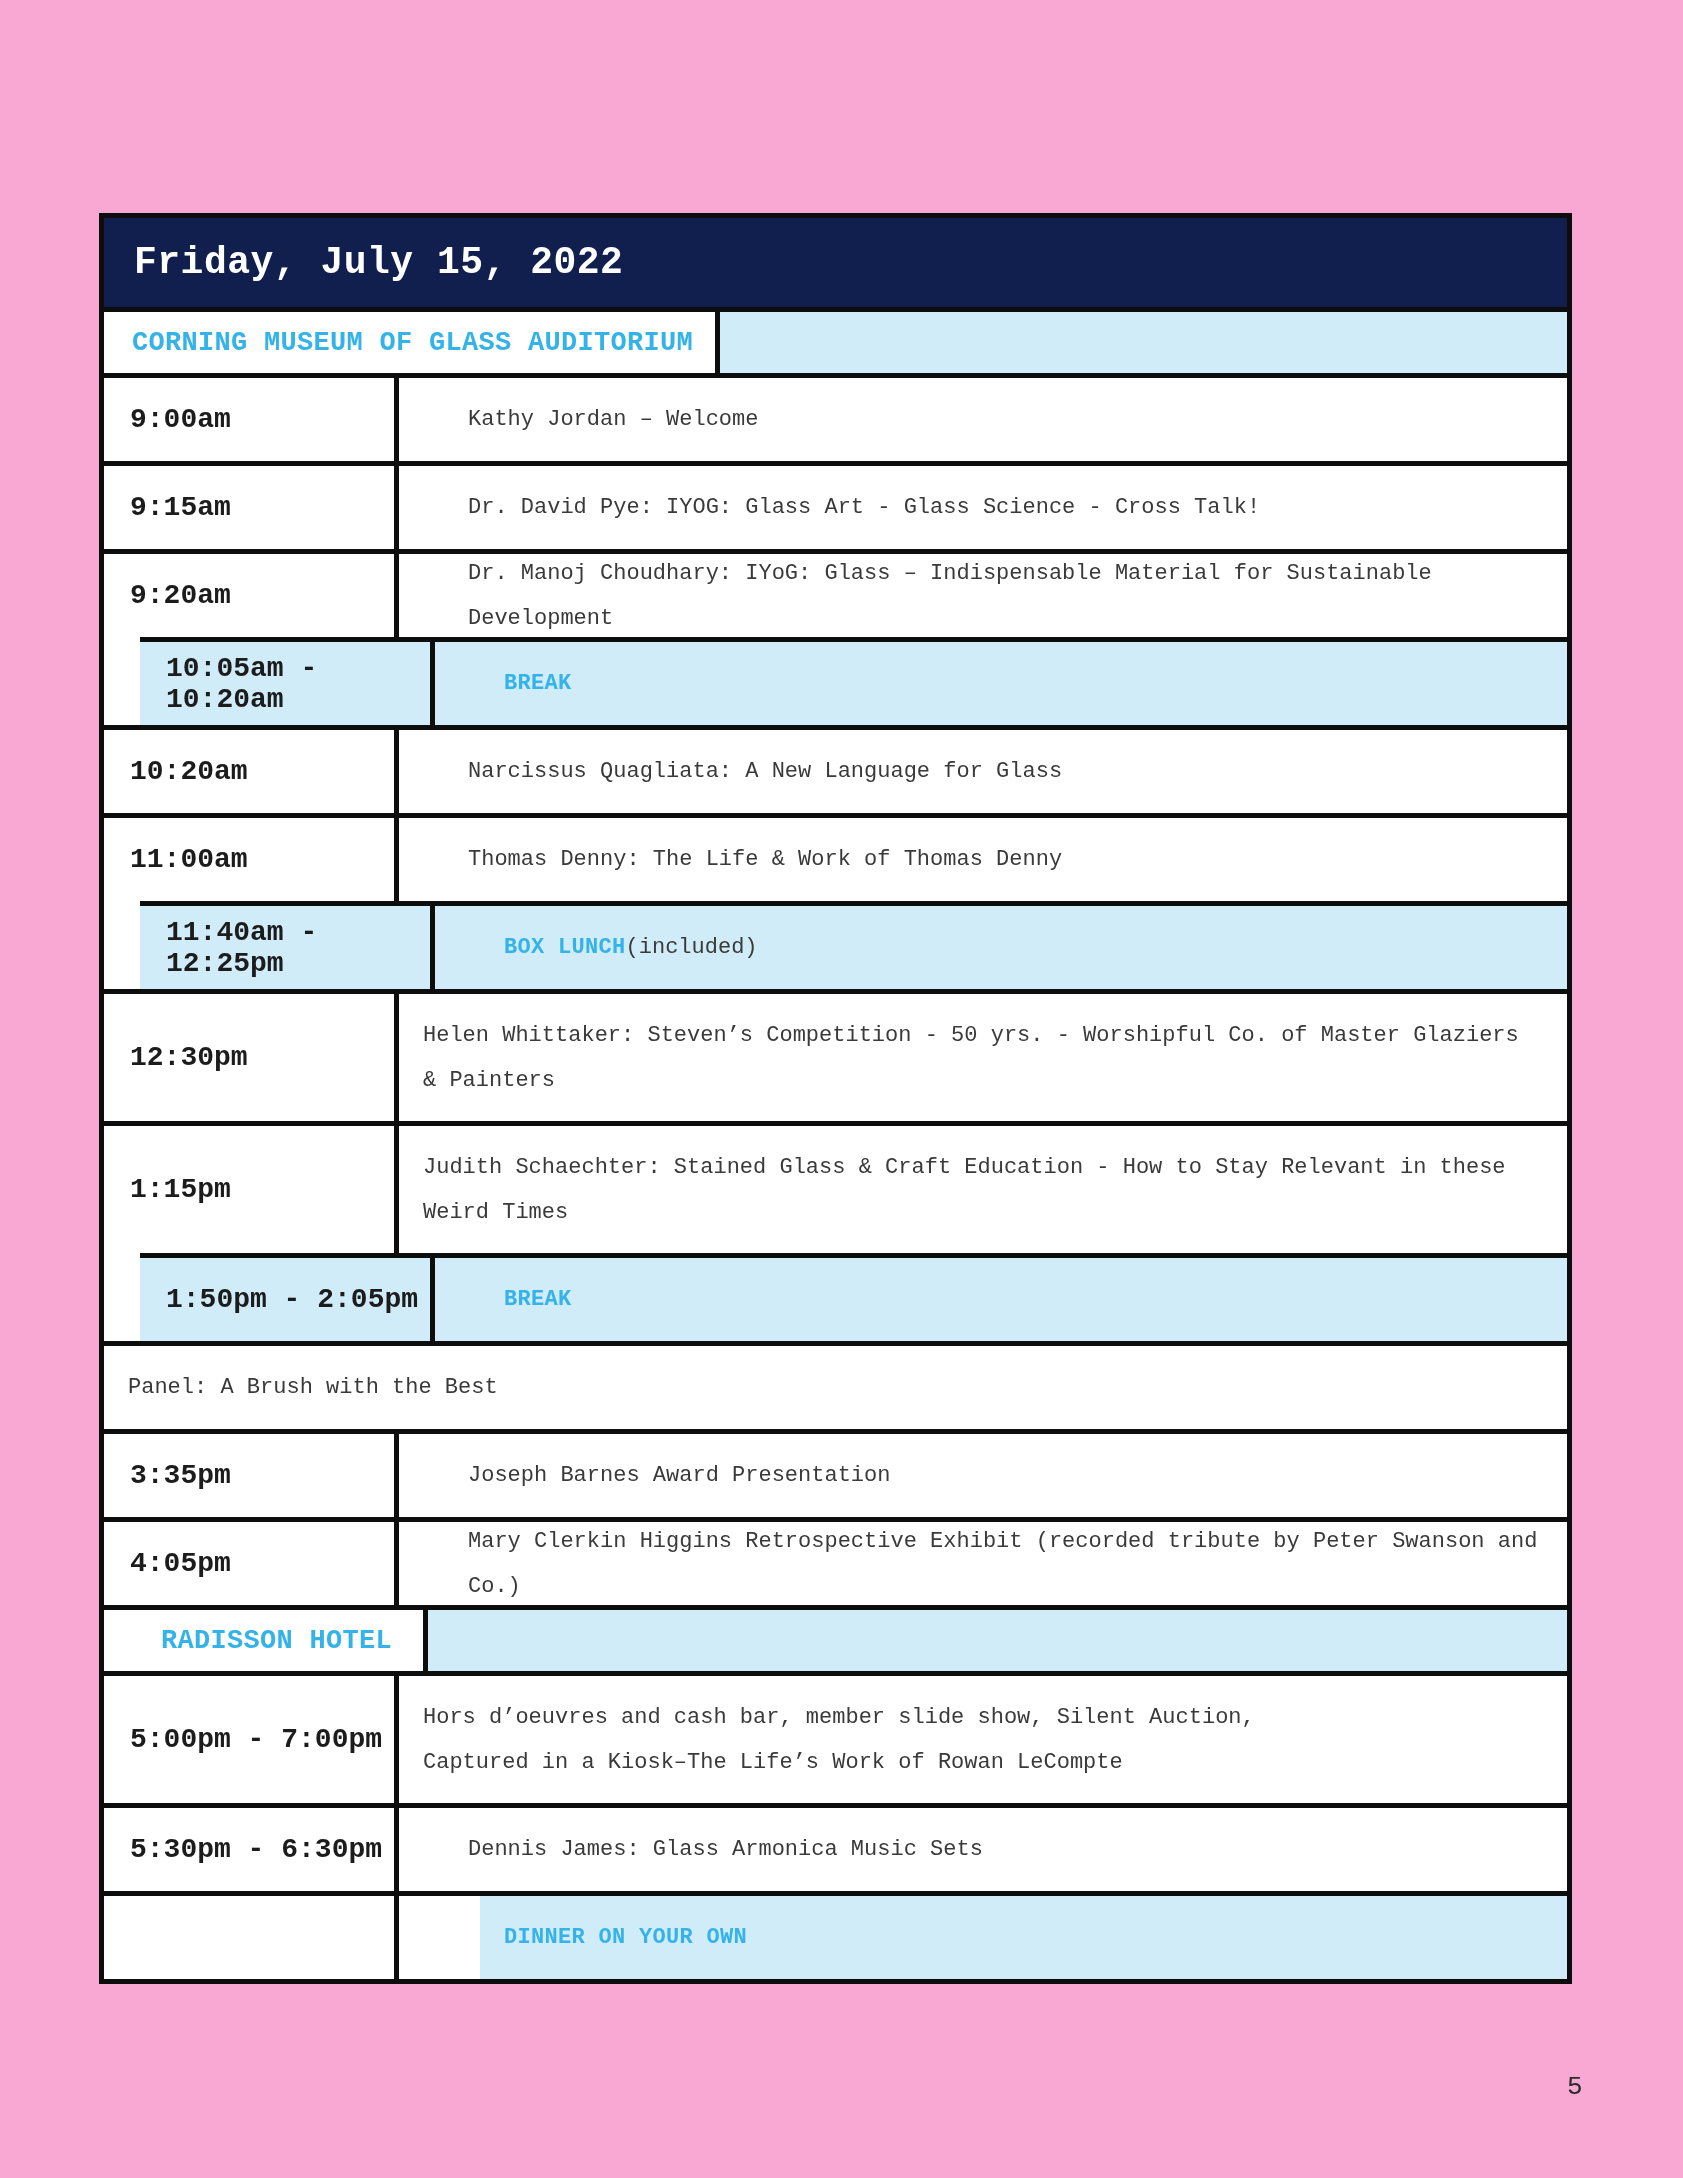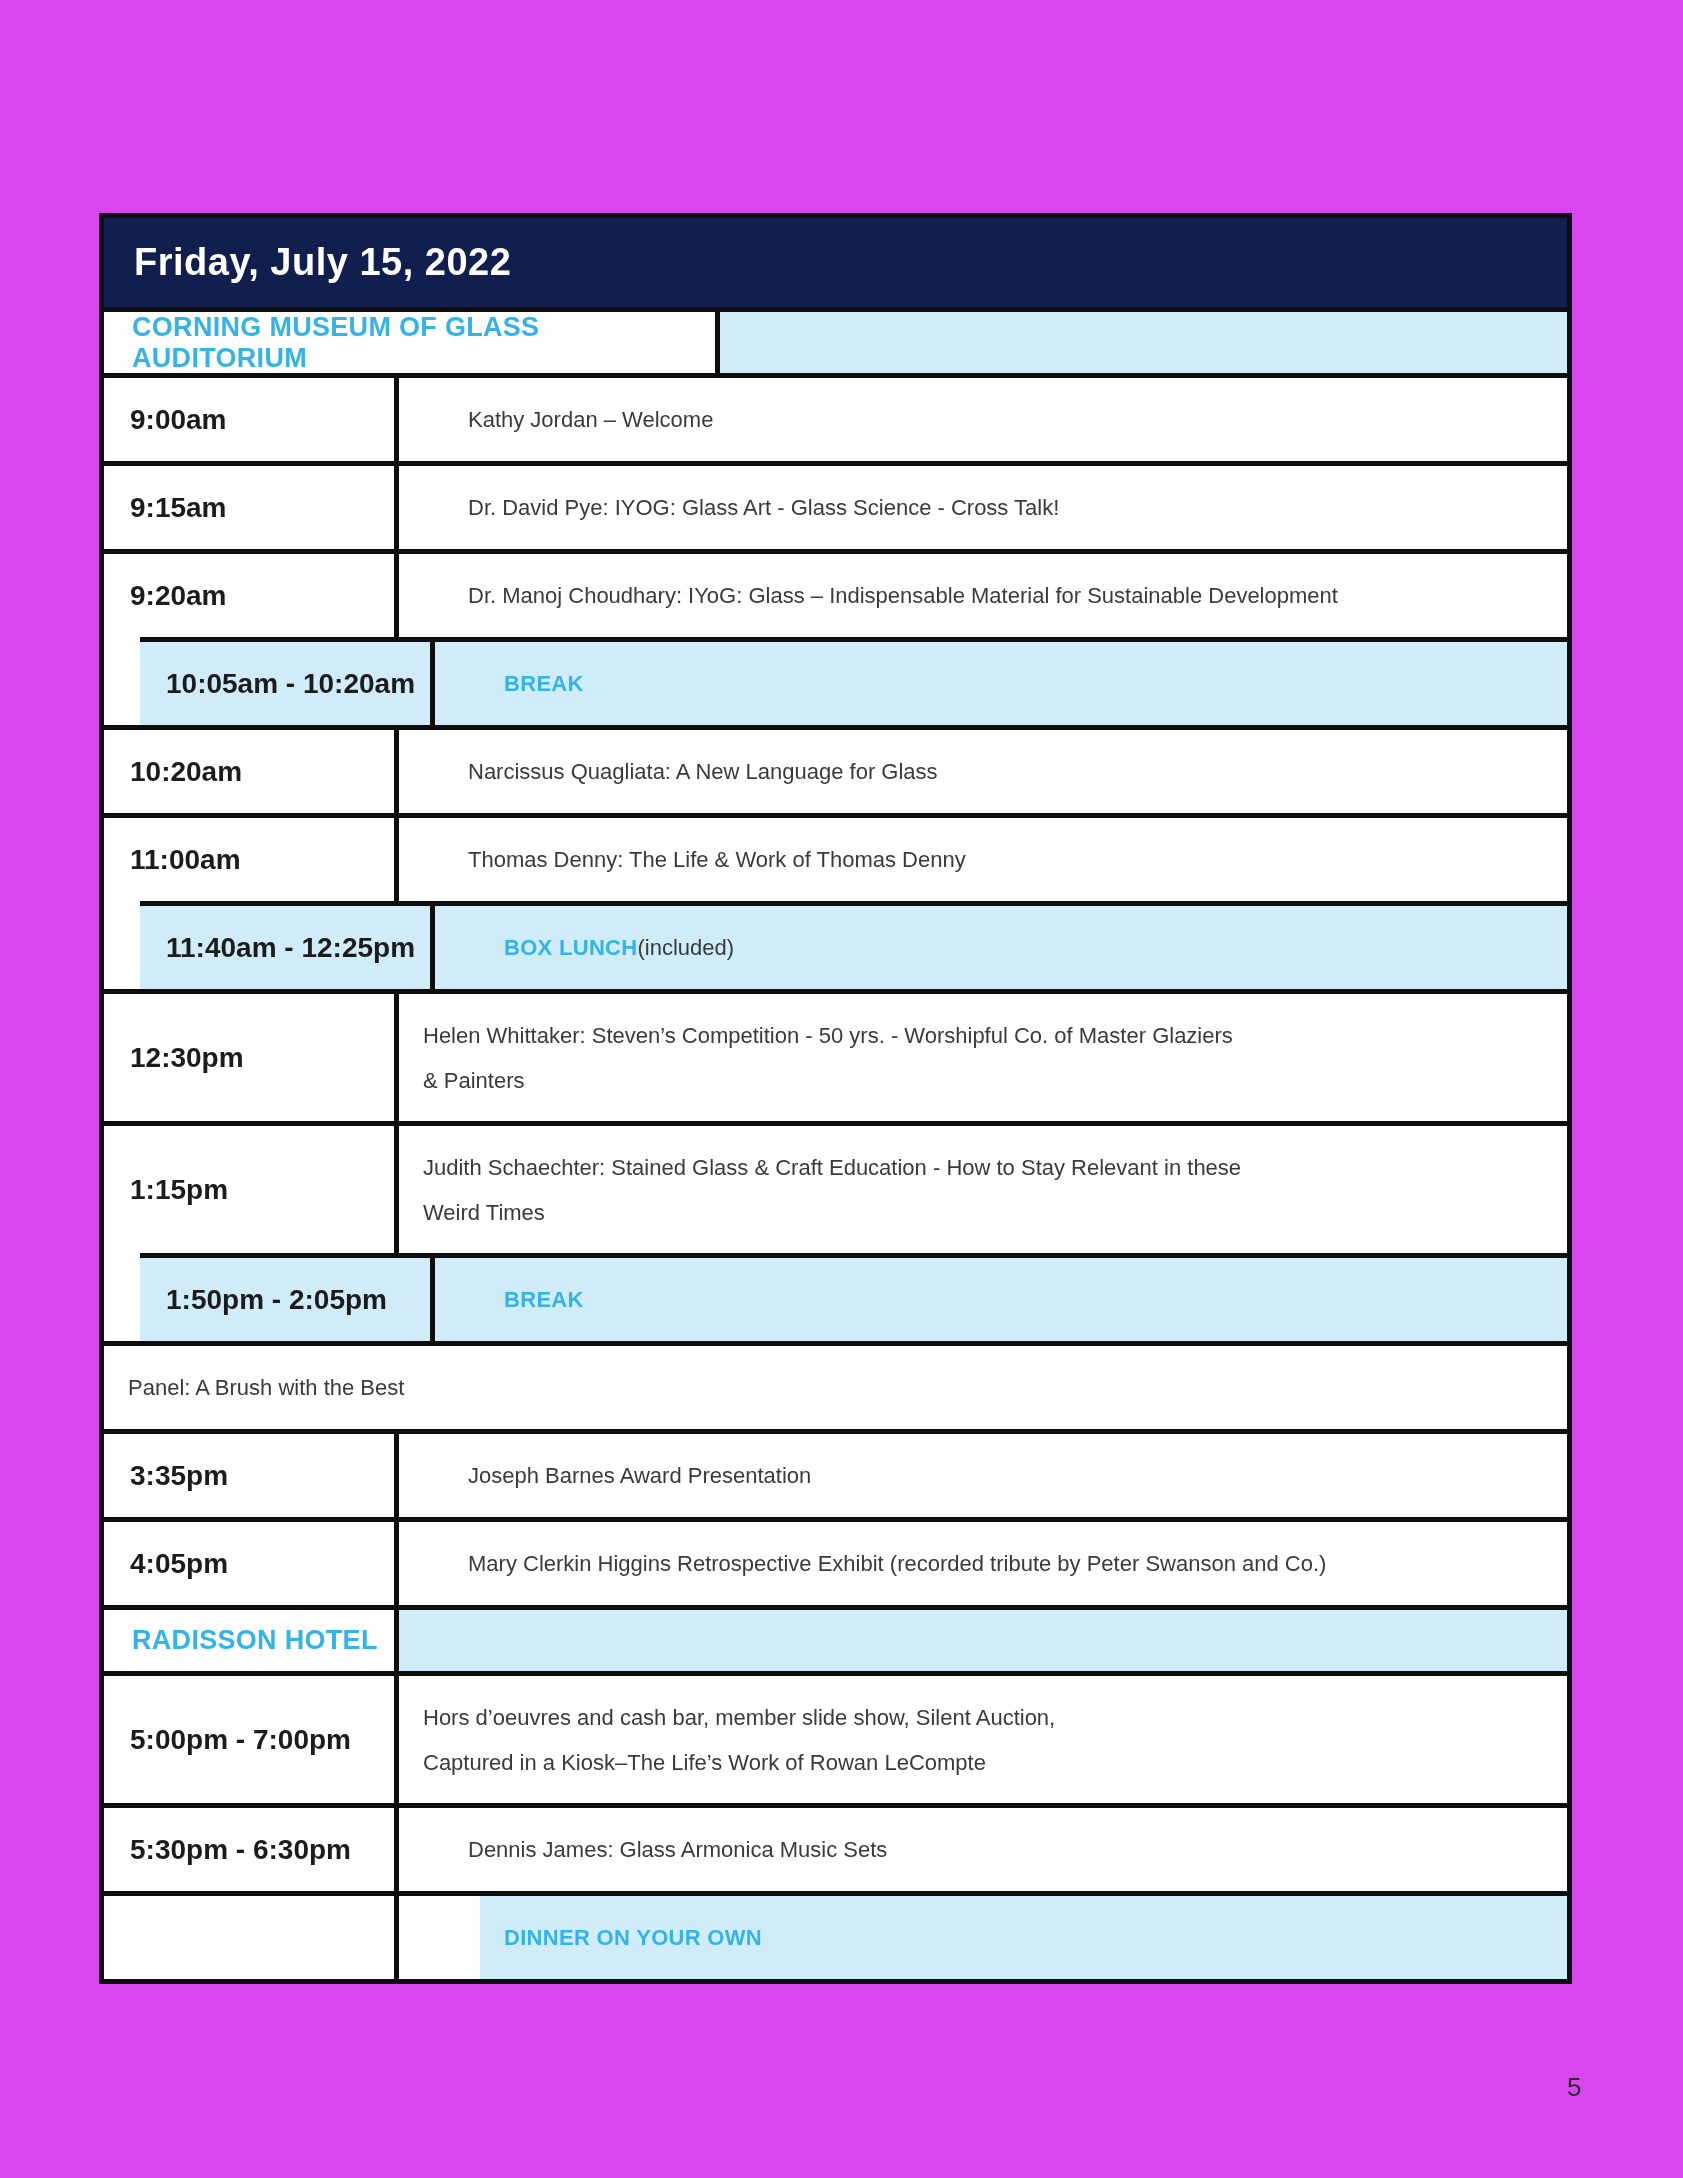--- a/index.html
+++ b/index.html
@@ -4,22 +4,22 @@
 <style>
   html, body {
     margin: 0;
     padding: 0;
     background: #ffffff;
   }
   .page {
     position: relative;
     width: 1683px;
     height: 2178px;
-    background: #d946ef;
-    font-family: Liberation Sans, sans-serif;
+    background: #f9a8d4;
+    font-family: Liberation Mono, monospace;
     overflow: hidden;
   }
   .schedule-table {
     position: absolute;
     left: 99px;
     top: 213px;
     width: 1463px; 
     border: 5px solid #0d0d0d;
     background: #ffffff;
   }
@@ -50,21 +50,21 @@
     display: flex;
     align-items: center;
     padding-left: 28px;
     box-sizing: border-box;
     background: #ffffff;
     color: #35b3e8;
     font-size: 27px;
     font-weight: bold;
     letter-spacing: 0.3px;
   }
-  .venue-cell.narrow { width: 295px; }
+  .venue-cell.narrow { width: 295px; margin-left: 29px; }
   .venue-fill {
     flex: 1 1 auto;
     background: #d0ecf9;
   }
 
   .time-cell {
     width: 295px;
     flex: 0 0 auto;
     border-right: 5px solid #0d0d0d;
     display: flex;

